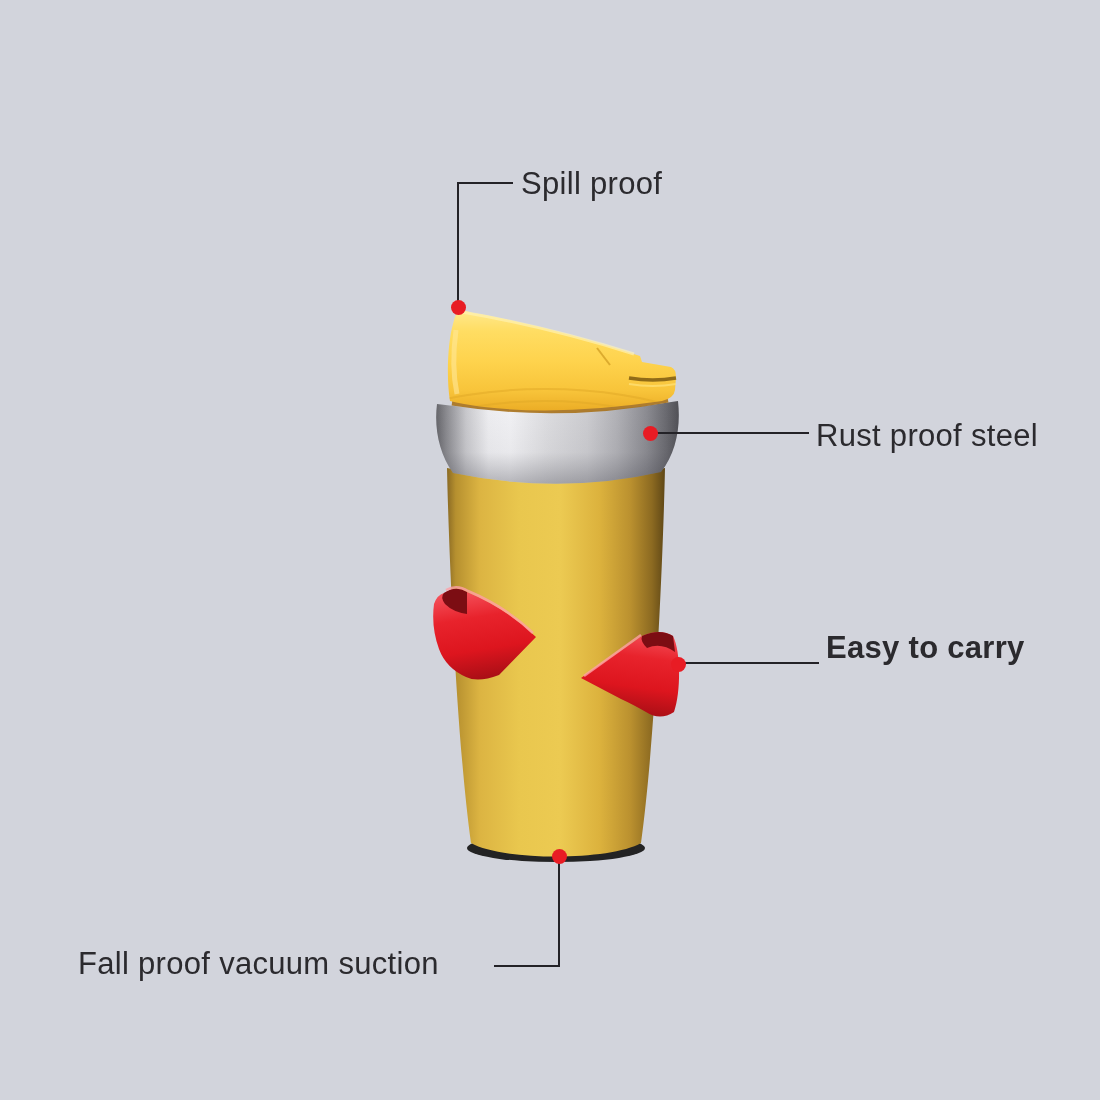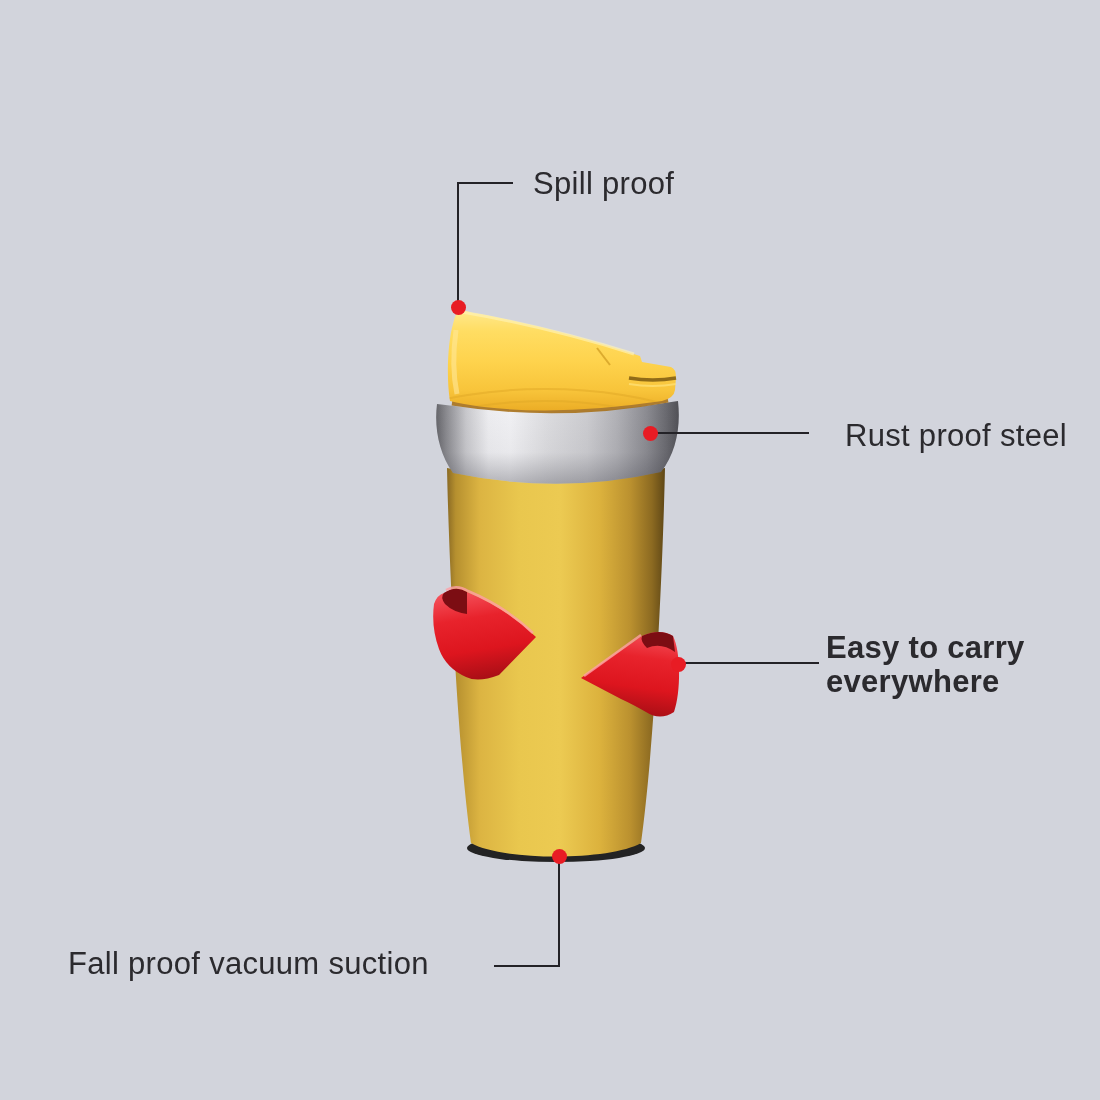--- a/index.html
+++ b/index.html
@@ -147,38 +147,37 @@
                Q660,721 646,712 Q632,704 621,699 L581,678 Z" fill="url(#redGradR)"></path>
       <path d="M642,636 Q660,628 673,636 L675,652 Q661,642 647,648 Q640,641 642,636 Z" fill="#7c0d13"></path>
       <path d="M641,635 L584,676" stroke="#ff9fa6" stroke-width="2.5" fill="none" opacity="0.8"></path>
     </g>
   </svg>
 
   <div>
     <div class="vline" style="left:457px; top:184px; height:124px;"></div>
     <div class="hline" style="left:457px; top:182px; width:56px;"></div>
     <div class="dot" style="left:451px; top:300px;"></div>
-    <div class="callout-label" style="left:521px; top:167px;margin-left:12px;">Spill proof</div>
+    <div class="callout-label" style="left:521px; top:167px;">Spill proof</div>
   </div>
 
   <div>
     <div class="hline" style="left:655px; top:432px; width:154px;"></div>
     <div class="dot" style="left:643px; top:426px;"></div>
-    <div class="callout-label" style="left:816px; top:419px;margin-left:29px;">Rust proof steel</div>
+    <div class="callout-label" style="left:816px; top:419px;">Rust proof steel</div>
   </div>
 
   <div>
     <div class="hline" style="left:685px; top:662px; width:134px;"></div>
     <div class="dot" style="left:671px; top:657px;"></div>
     <div class="callout-label" style="left:826px; top:631px;font-weight:bold;">
       <span>Easy to carry</span><br>
-      <span>everywhere</span>
     </div>
   </div>
 
   <div>
     <div class="vline" style="left:558px; top:857px; height:110px;"></div>
     <div class="hline" style="left:494px; top:965px; width:66px;"></div>
     <div class="dot" style="left:552px; top:849px;"></div>
-    <div class="callout-label" style="left:68px; top:947px;text-align:center;">Fall proof vacuum suction</div>
+    <div class="callout-label" style="left:78px; top:947px;text-align:center;">Fall proof vacuum suction</div>
   </div>
 
 </div>
 
 </body></html>

